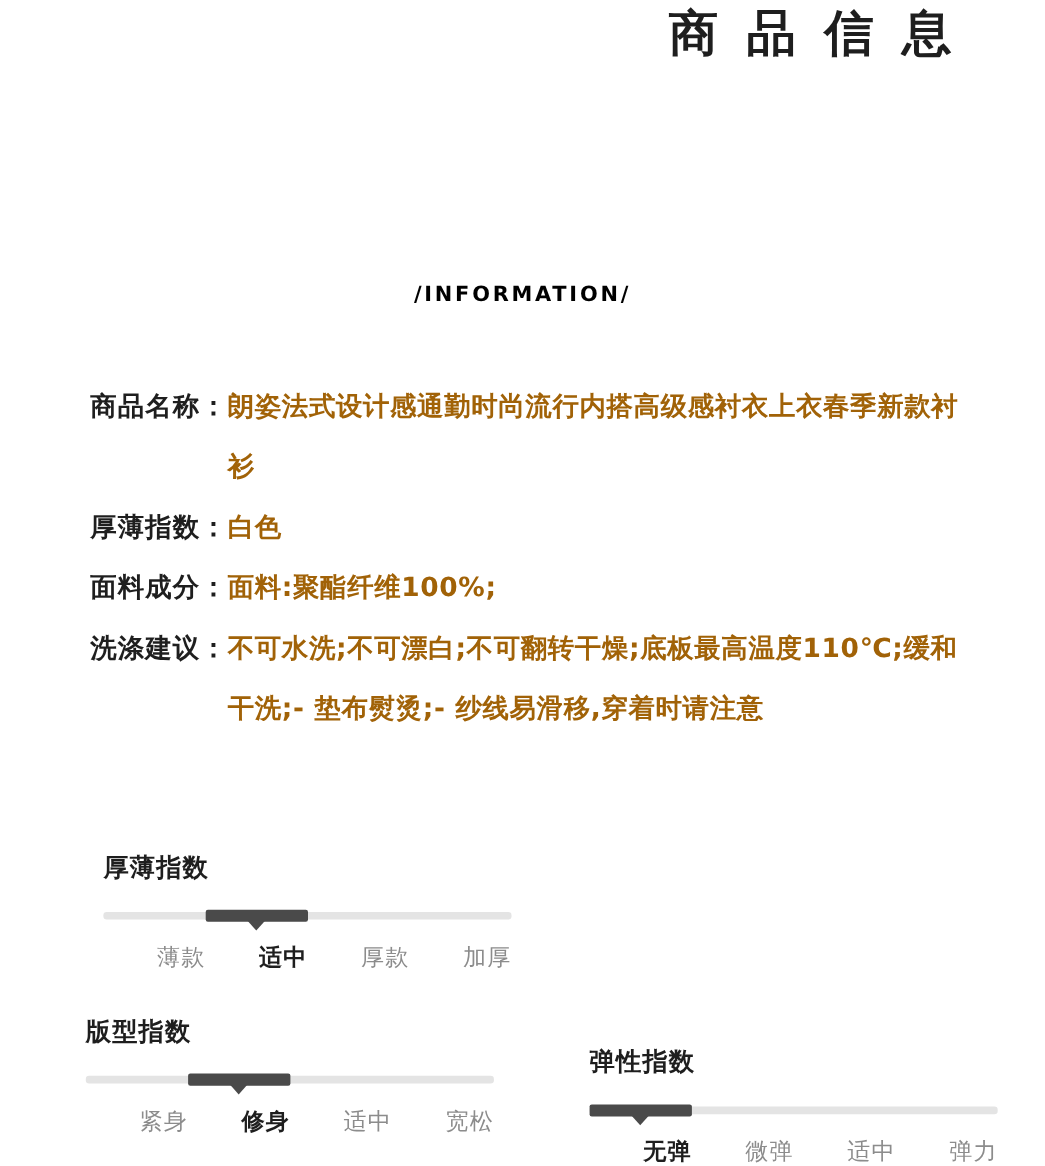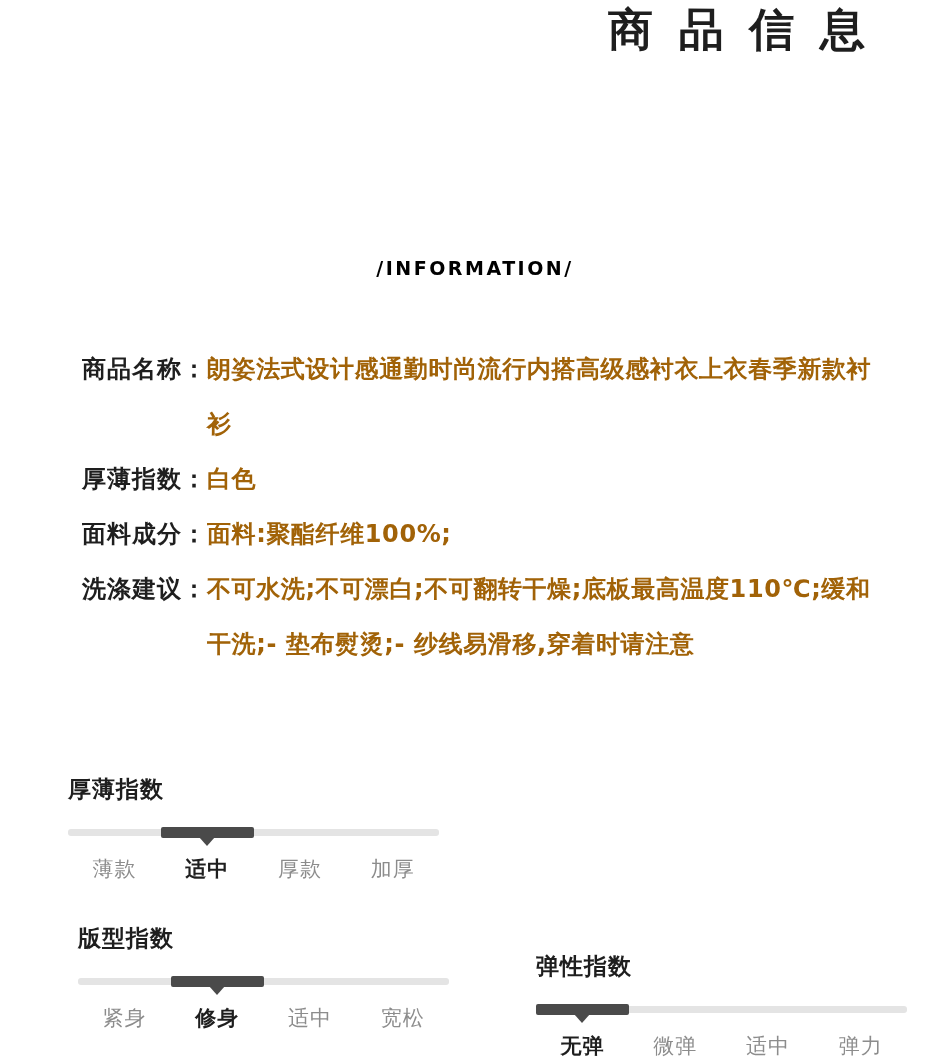--- a/index.html
+++ b/index.html
@@ -47,21 +47,21 @@
     width: 672px; flex: none;
     font-size: 24px; font-weight: 700; line-height: 55px;
     letter-spacing: 0.6px;
     color: #a16207;
     margin: 0;
     word-break: break-all;
   }
 
   
   .index-section { position: absolute; width: 371px; }
-  .index-section.sec-thickness { left: 68px; top: 777px; }
+  .index-section.sec-thickness { left: 94px; top: 777px; }
   .index-section.sec-fit       { left: 78px; top: 926px; }
   .index-section.sec-elastic   { left: 498px; top: 954px; margin-left: 38px; }
 
   .index-title {
     font-size: 23px; font-weight: 800; line-height: 25px;
     color: #1e1e1e; margin: 0; letter-spacing: 1px;
   }
   .slider { position: relative; margin-top: 27px; height: 7px; }
   .slider-track {
     position: absolute; left: 0; top: 0; width: 100%; height: 7px;
@@ -79,25 +79,24 @@
     width: 0; height: 0;
     border-left: 8px solid transparent;
     border-right: 8px solid transparent;
     border-top: 9px solid #4a4a4a;
   }
   .slider-labels {
     display: flex; margin-top: 22px;
   }
   .slider-labels .opt {
     flex: 1 1 25%;
-    text-align: center;
+    text-align: right;
     font-size: 21px; line-height: 25px;
     color: #8c8c8c; font-weight: 500;
     letter-spacing: 1px;
-    font-family: Liberation Mono, monospace;
   }
   .slider-labels .opt.active {
     color: #1e1e1e; font-weight: 800;
   }
 </style>
 </head>
 <body>
 
 <div class="page">
 

